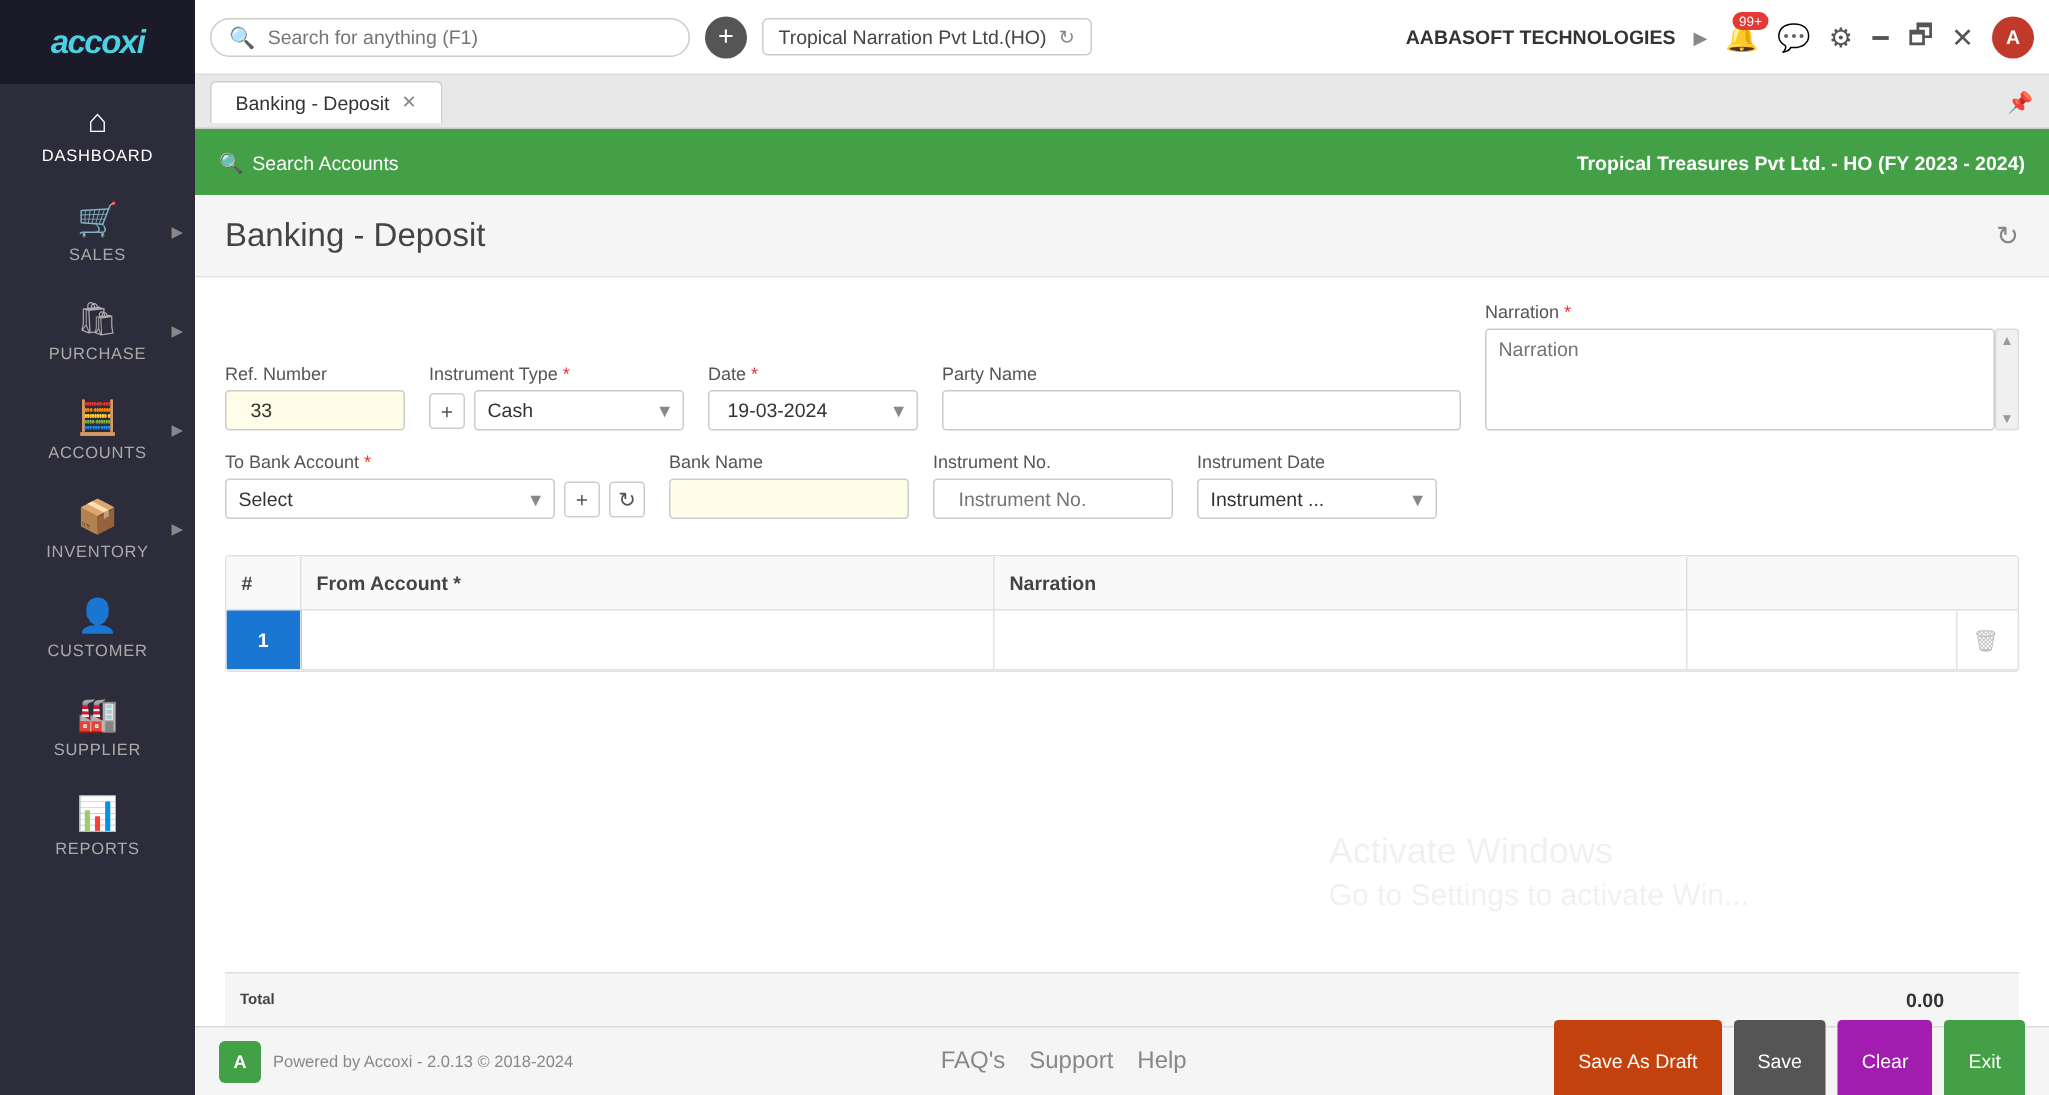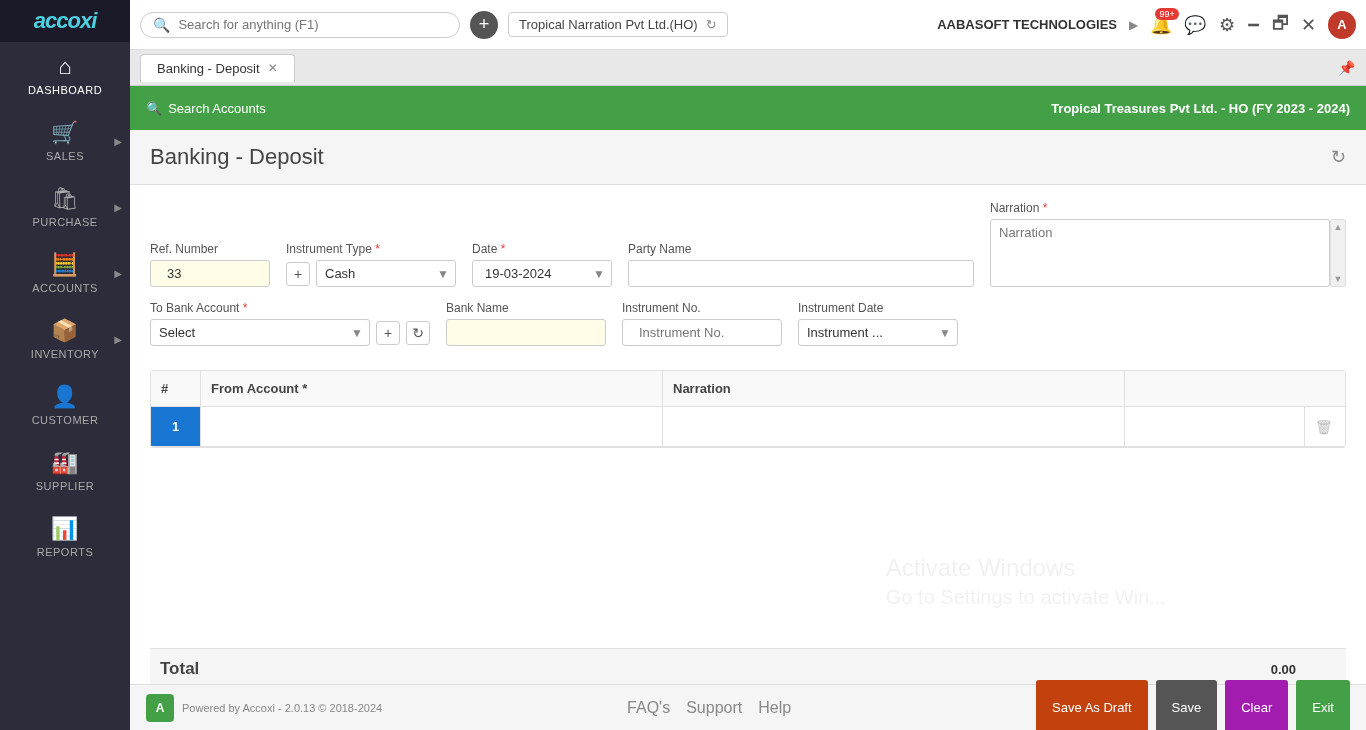--- a/index.html
+++ b/index.html
@@ -16,21 +16,21 @@
       height: 730px;
       flex-shrink: 0;
     }
     #logo {
       width: 100%;
       background: #1a1a28;
       padding: 10px 0;
       display: flex;
       justify-content: center;
       align-items: center;
-      height: 42px;
+      height: 56px;
     }
     #logo span {
       color: #4fc3f7;
       font-size: 22px;
       font-weight: bold;
       font-style: italic;
       letter-spacing: -1px;
     }
     .nav-item {
       width: 100%;
@@ -361,21 +361,21 @@
     
     #total-row {
       background: #f5f5f5;
       border-top: 1px solid #e0e0e0;
       display: grid;
       grid-template-columns: 50px 1fr 1fr 180px 40px;
       margin: 0 20px;
     }
     .total-label {
       padding: 10px;
-      font-size: 17px;
+      font-size: 10px;
       font-weight: bold;
       color: #444;
       grid-column: 1/3;
       display: flex;
       align-items: center;
     }
     .total-value {
       padding: 10px;
       font-size: 13px;
       font-weight: bold;

